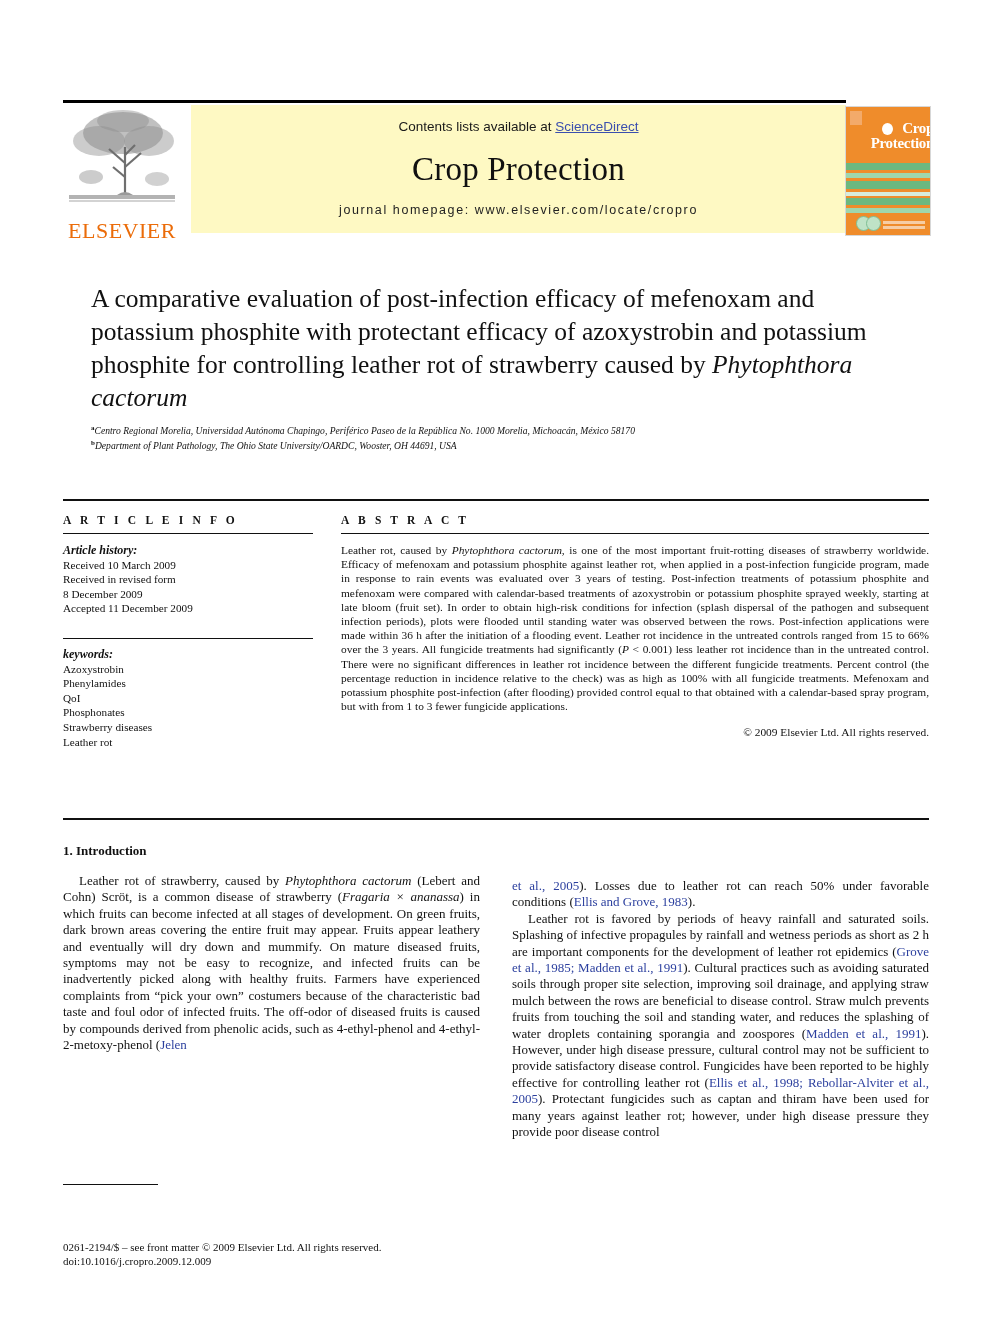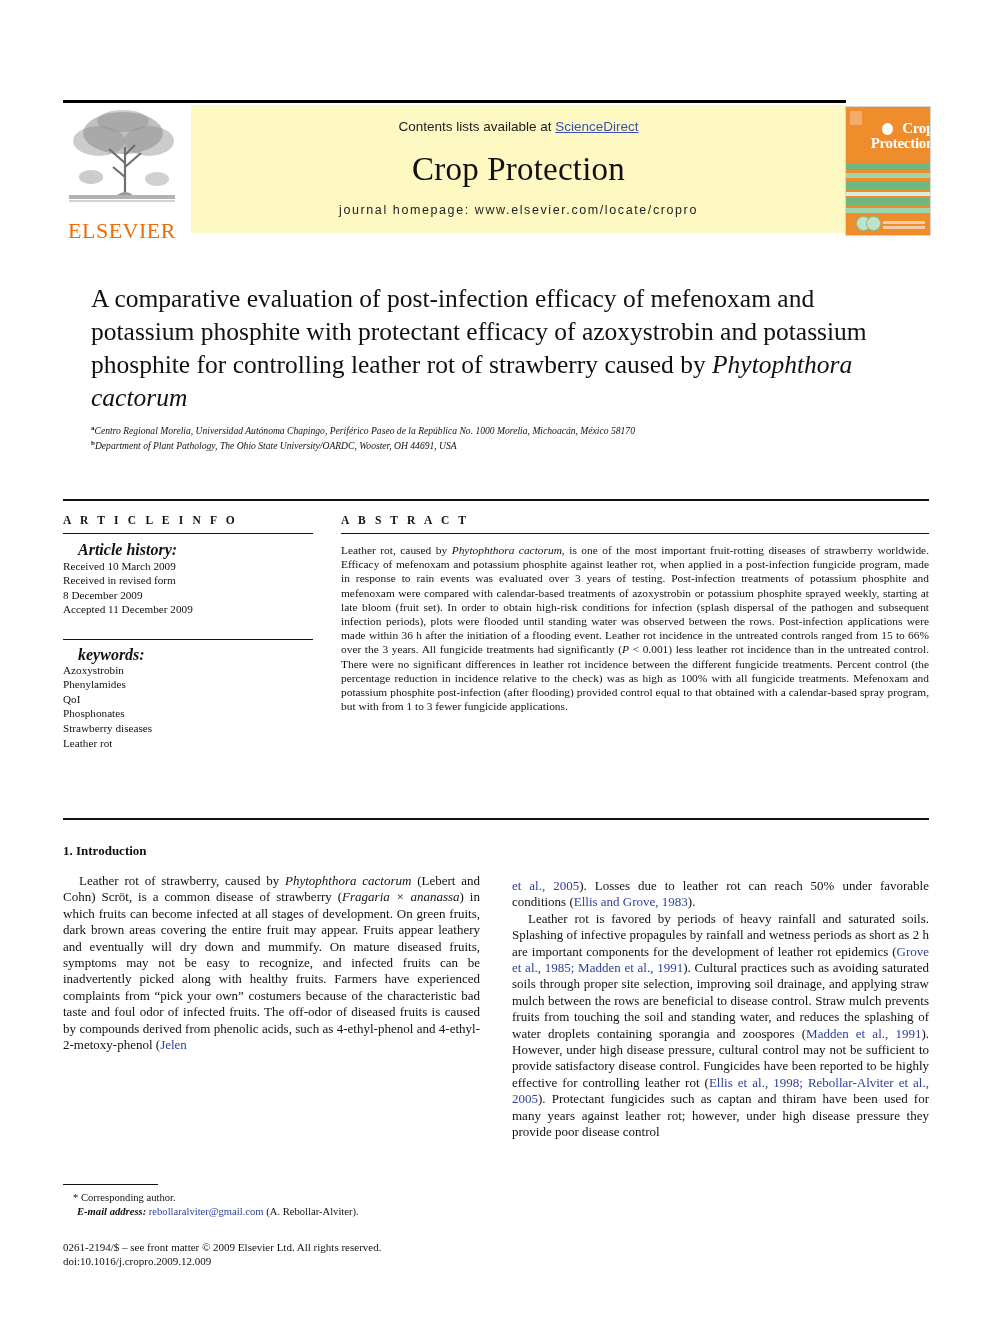--- a/index.html
+++ b/index.html
@@ -127,21 +127,21 @@
   }
   .infocol { position:absolute; left:63px; top:514px; width:250px; }
   .abscol  { position:absolute; left:341px; top:514px; width:588px; }
 
   .sec-head {
     font-family:"Liberation Serif", serif;
     font-weight:bold; font-size:11.5px; letter-spacing:3.2px; color:#111;
   }
   .thin-rule { height:1px; background:#111; margin:7px 0 9px 0; }
   .hist-label, .kw-label {
-    font-style:italic; font-weight:bold; font-size:16px; color:#111;margin-left:15px;
+    font-style:italic; font-weight:bold; font-size:12px; color:#111;
   }
   .infocol .lines { font-size:11.2px; line-height:14.6px; color:#111; font-weight:bold;}
   .infocol .lines div { font-weight:normal; }
   .kwblock { margin-top:22px; }
   .kwblock .thin-rule { margin:0 0 8px 0; }
   .kwlist { font-size:11.2px; line-height:14.6px; color:#111; }
 
   .abstract-body {
     font-size:11.4px; line-height:14.2px; text-align:justify; color:#111;
   }
@@ -279,39 +279,35 @@
         <div>Strawberry diseases</div>
         <div>Leather rot</div>
       </div>
     </div>
   </div>
 
   <div class="abscol">
     <div class="sec-head">A B S T R A C T</div>
     <div class="thin-rule"></div>
     <div class="abstract-body"><span>Leather rot, caused by </span><span class="ital">Phytophthora cactorum</span><span>, is one of the most important fruit-rotting diseases of strawberry worldwide. Efficacy of mefenoxam and potassium phosphite against leather rot, when applied in a post-infection fungicide program, made in response to rain events was evaluated over 3 years of testing. Post-infection treatments of potassium phosphite and mefenoxam were compared with calendar-based treatments of azoxystrobin or potassium phosphite sprayed weekly, starting at late bloom (fruit set). In order to obtain high-risk conditions for infection (splash dispersal of the pathogen and subsequent infection periods), plots were flooded until standing water was observed between the rows. Post-infection applications were made within 36 h after the initiation of a flooding event. Leather rot incidence in the untreated controls ranged from 15 to 66% over the 3 years. All fungicide treatments had significantly (</span><span class="ital">P</span><span> &lt; 0.001) less leather rot incidence than in the untreated control. There were no significant differences in leather rot incidence between the different fungicide treatments. Percent control (the percentage reduction in incidence relative to the check) was as high as 100% with all fungicide treatments. Mefenoxam and potassium phosphite post-infection (after flooding) provided control equal to that obtained with a calendar-based spray program, but with from 1 to 3 fewer fungicide applications.</span></div>
+    <div class="copyright">© 2009 Elsevier Ltd. All rights reserved.</div>
   </div>
 
   <div class="colL">
     <h2 class="secnum">1. Introduction</h2>
     <p class="body-p"><span>Leather rot of strawberry, caused by </span><span class="ital">Phytophthora cactorum</span><span> (Lebert and Cohn) Scröt, is a common disease of strawberry (</span><span class="ital">Fragaria × ananassa</span><span>) in which fruits can become infected at all stages of development. On green fruits, dark brown areas covering the entire fruit may appear. Fruits appear leathery and eventually will dry down and mummify. On mature diseased fruits, symptoms may not be easy to recognize, and infected fruits can be inadvertently picked along with healthy fruits. Farmers have experienced complaints from “pick your own” costumers because of the characteristic bad taste and foul odor of infected fruits. The off-odor of diseased fruits is caused by compounds derived from phenolic acids, such as 4-ethyl-phenol and 4-ethyl-2-metoxy-phenol (</span><span class="ref">Jelen</span></p>
   </div>
 
   <div class="colR">
     <p class="body-p cont"><span class="ref">et al., 2005</span><span>). Losses due to leather rot can reach 50% under favorable conditions (</span><span class="ref">Ellis and Grove, 1983</span><span>).</span></p>
     <p class="body-p"><span>Leather rot is favored by periods of heavy rainfall and saturated soils. Splashing of infective propagules by rainfall and wetness periods as short as 2 h are important components for the development of leather rot epidemics (</span><span class="ref">Grove et al., 1985; Madden et al., 1991</span><span>). Cultural practices such as avoiding saturated soils through proper site selection, improving soil drainage, and applying straw mulch between the rows are beneficial to disease control. Straw mulch prevents fruits from touching the soil and standing water, and reduces the splashing of water droplets containing sporangia and zoospores (</span><span class="ref">Madden et al., 1991</span><span>). However, under high disease pressure, cultural control may not be sufficient to provide satisfactory disease control. Fungicides have been reported to be highly effective for controlling leather rot (</span><span class="ref">Ellis et al., 1998; Rebollar-Alviter et al., 2005</span><span>). Protectant fungicides such as captan and thiram have been used for many years against leather rot; however, under high disease pressure they provide poor disease control</span></p>
   </div>
 
   <div class="footnote">
     <div class="fn-rule"></div>
-    <div class="fn-text">
-      <span style="padding-left:10px;">* Corresponding author.</span><br>
-      <span style="padding-left:14px;" class="lbl">E-mail address:</span>
-      <span class="ref">rebollaralviter@gmail.com</span><span> (A. Rebollar-Alviter).</span>
-    </div>
   </div>
 
   <div class="footer-legal">
     <div>0261-2194/$ – see front matter © 2009 Elsevier Ltd. All rights reserved.</div>
     <div>doi:10.1016/j.cropro.2009.12.009</div>
   </div>
 
 </div>
 
 </body></html>

